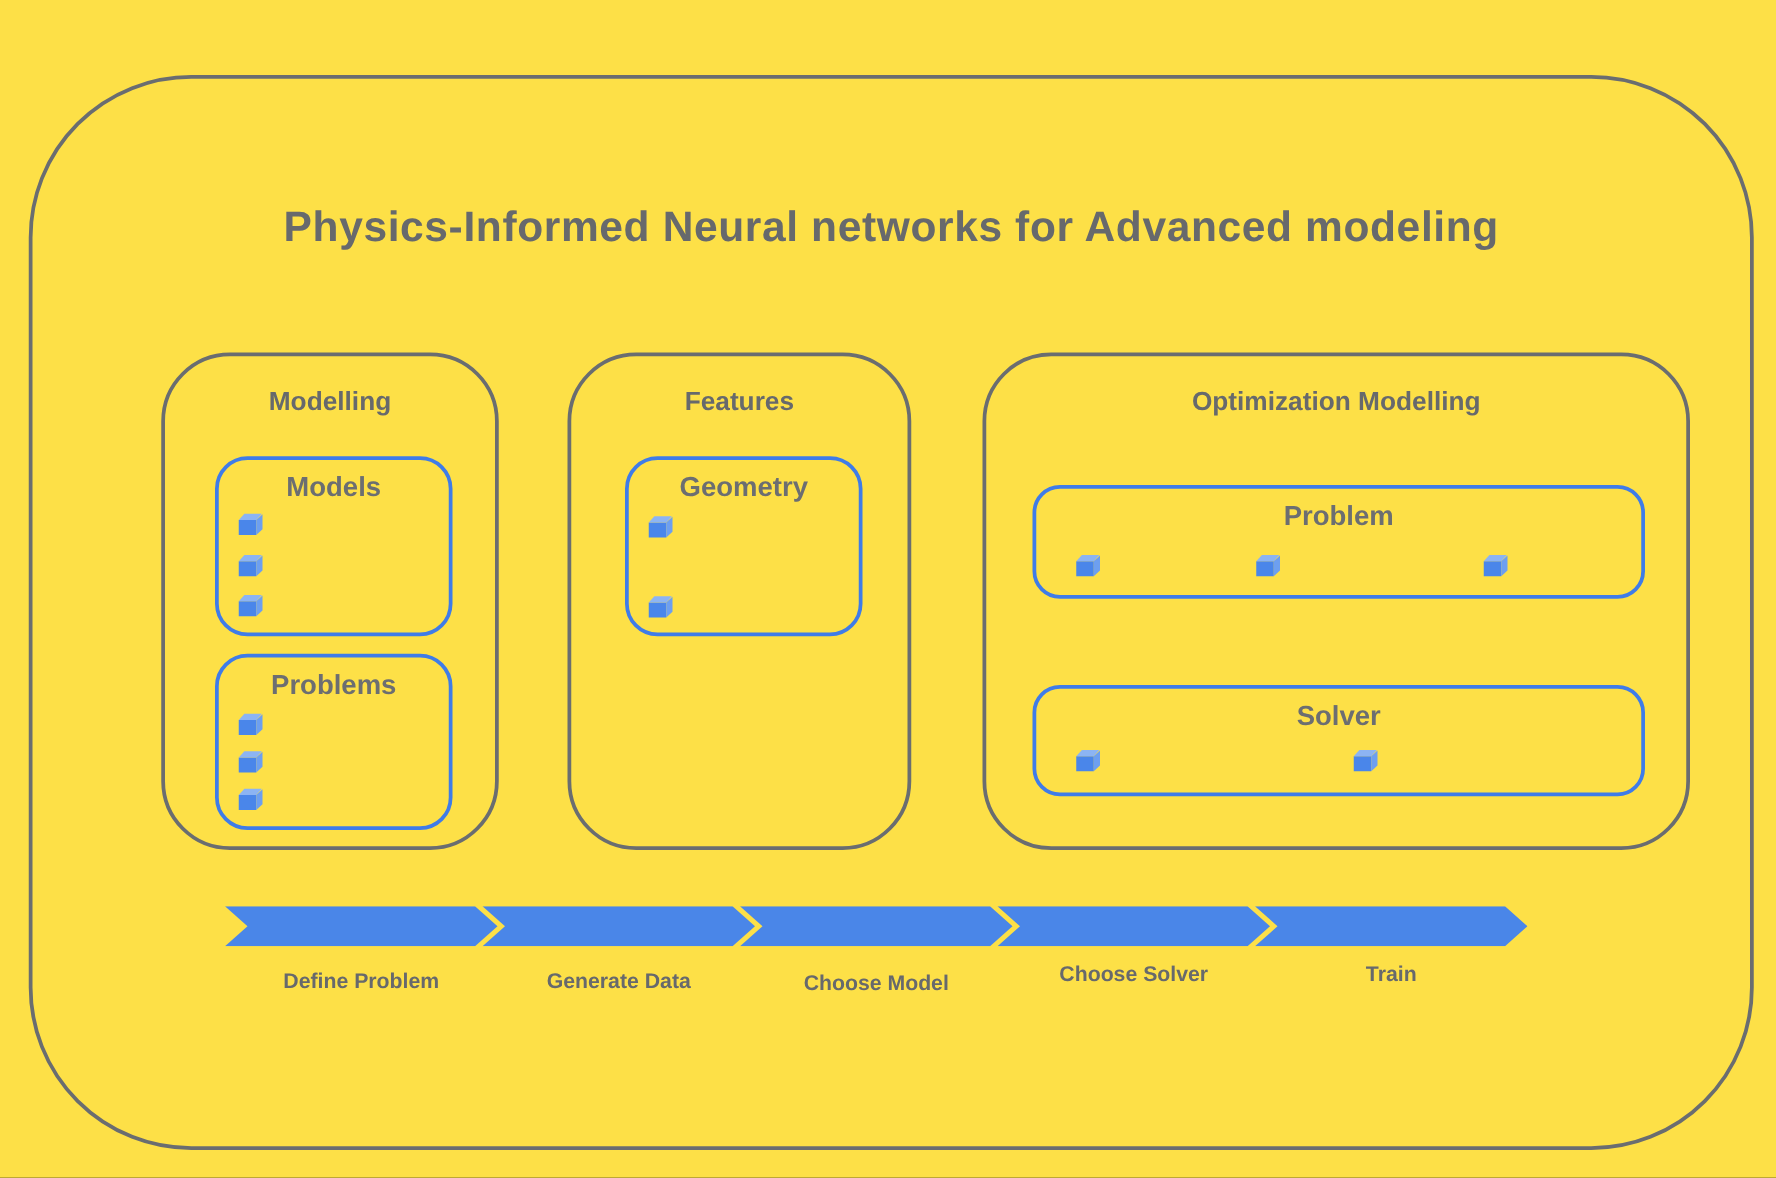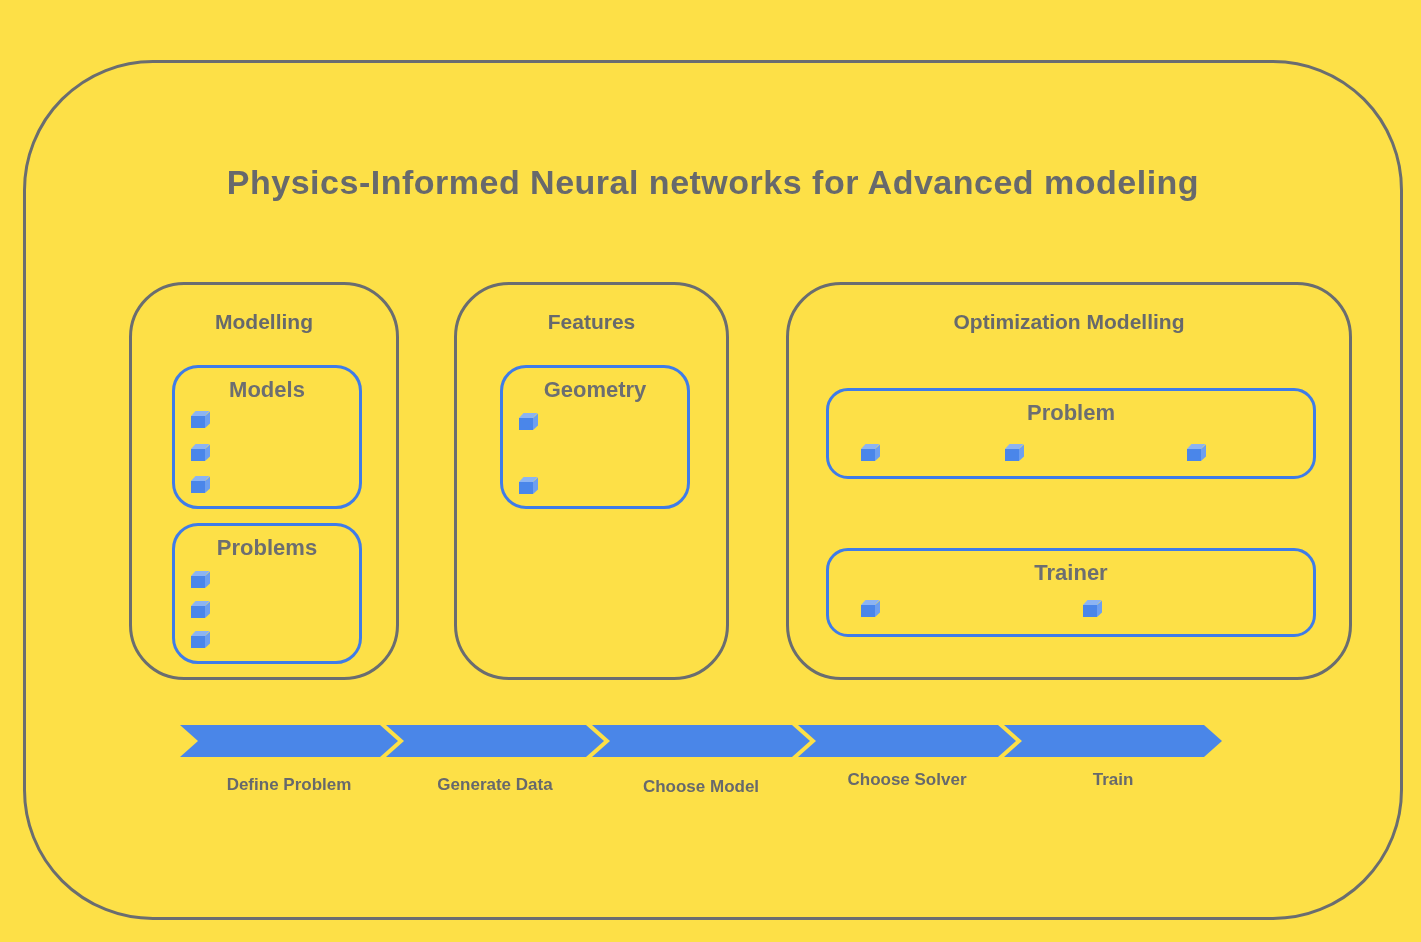--- a/index.html
+++ b/index.html
@@ -124,21 +124,21 @@
 
     <section class="group group-optimization">
       <div class="group-title">Optimization Modelling</div>
       <div class="card card-solver">
         <div class="card-title">Problem</div>
         <span class="cube h1"></span>
         <span class="cube h2"></span>
         <span class="cube h3"></span>
       </div>
       <div class="card card-trainer">
-        <div class="card-title">Trainer</div>
+        <div class="card-title">Solver</div>
         <span class="cube h1"></span>
         <span class="cube h2"></span>
       </div>
     </section>
 
   </div>
 
   <svg class="flow-arrows" viewBox="0 0 1042 32" xmlns="http://www.w3.org/2000/svg" aria-hidden="true">
     <polygon points="0,0 200,0 218,16 200,32 0,32 18,16"></polygon>
     <polygon points="206,0 406,0 424,16 406,32 206,32 224,16"></polygon>

